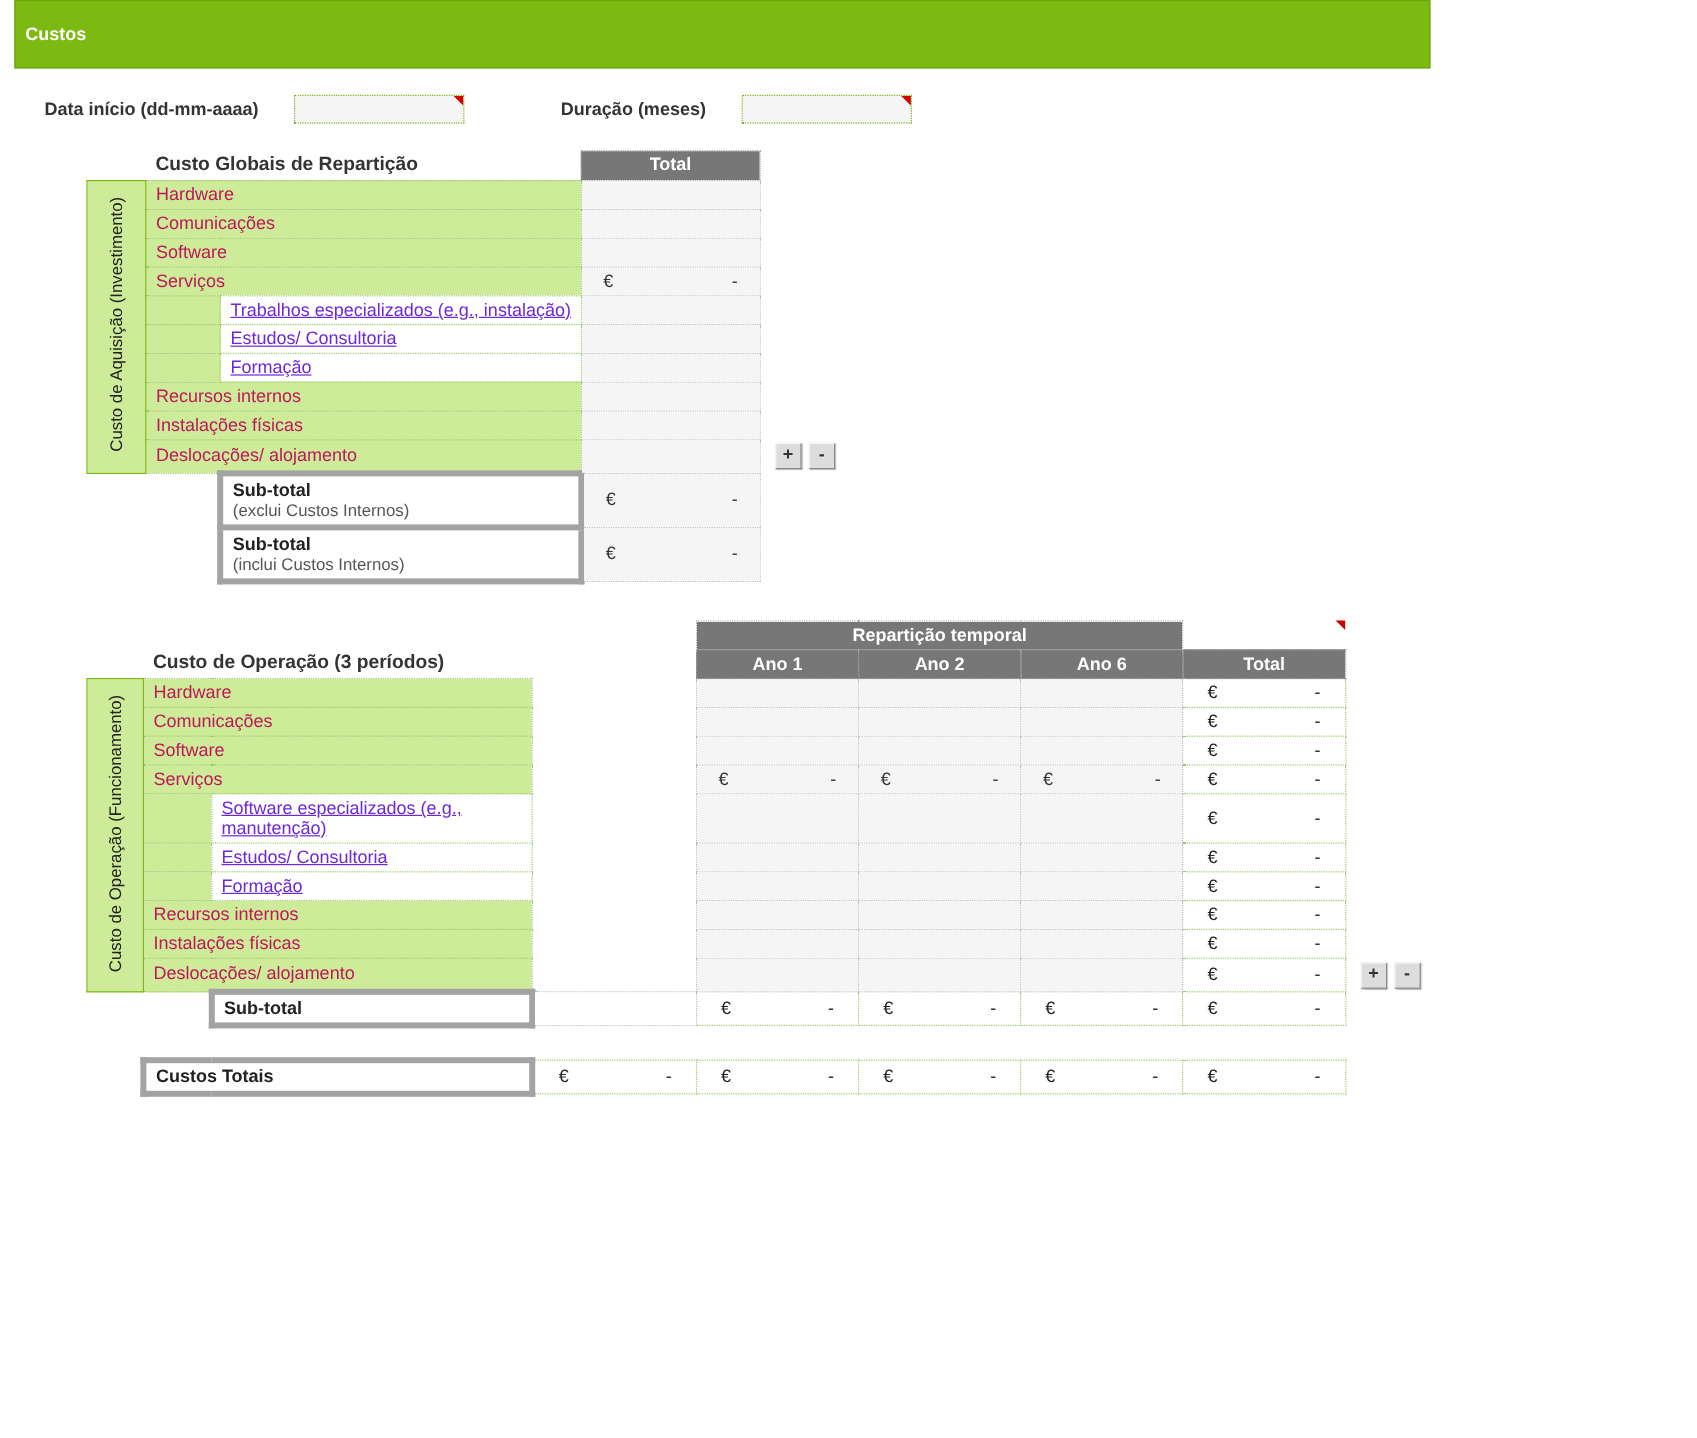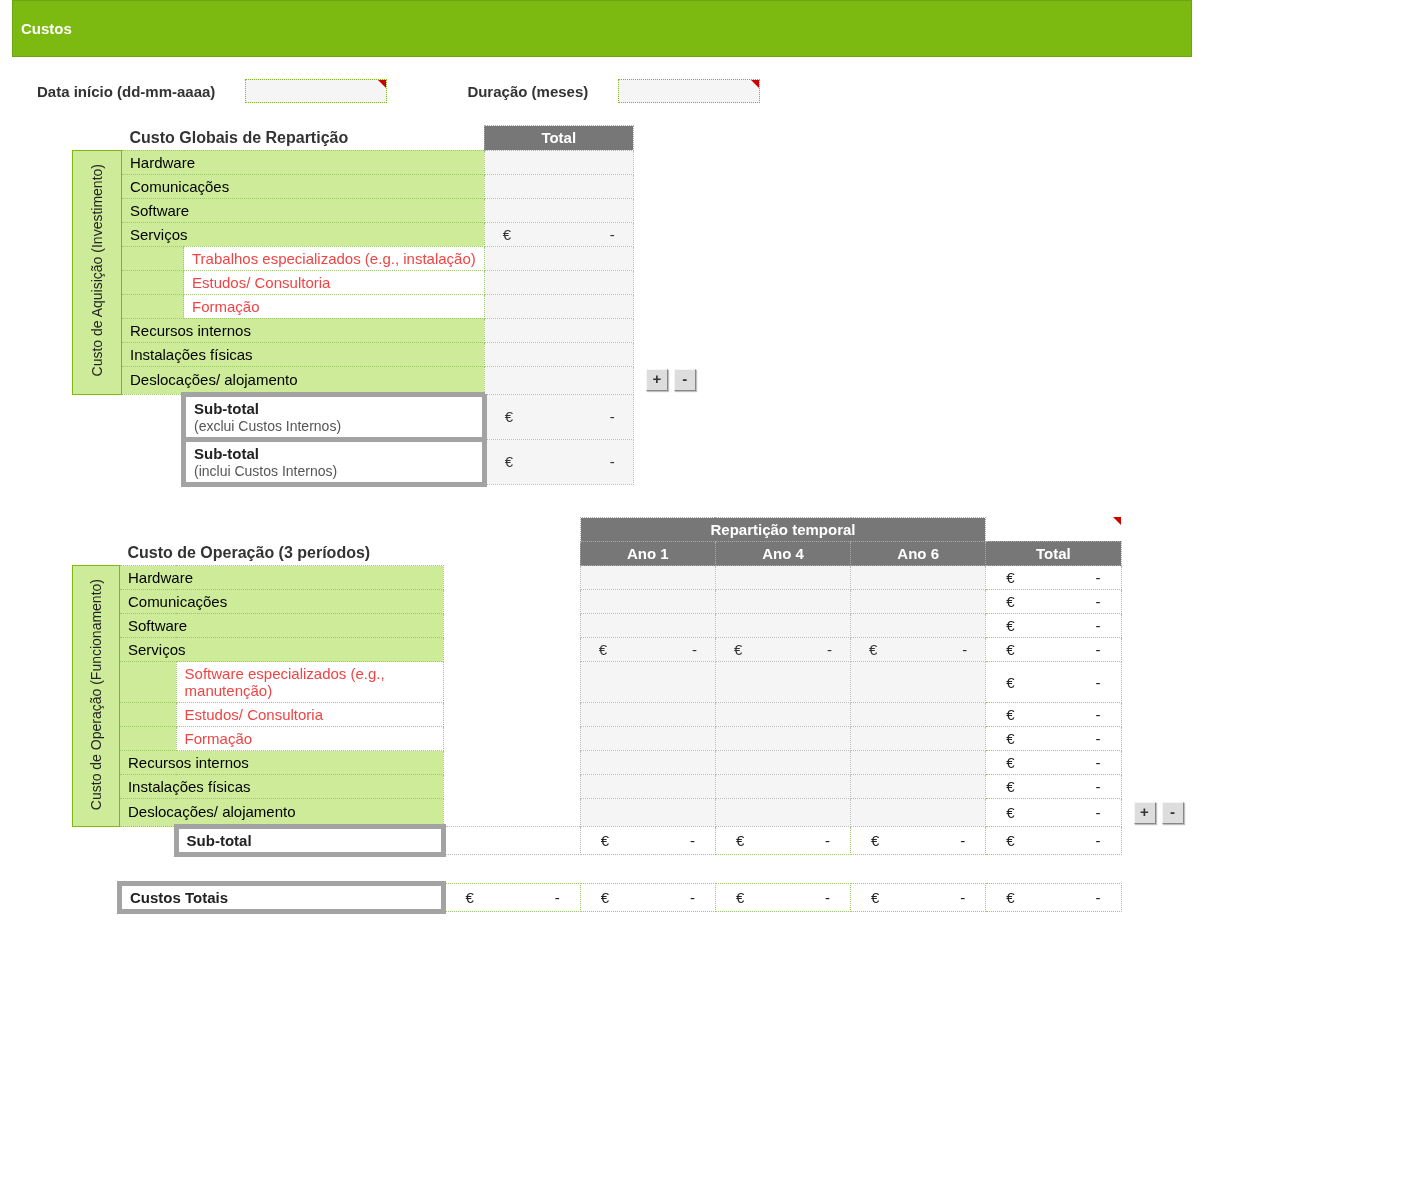--- a/index.html
+++ b/index.html
@@ -84,29 +84,30 @@
   }
   .vlabel .rt {
     writing-mode: vertical-rl;
     transform: rotate(180deg);
     display: inline-block;
     white-space: nowrap;
   }
   td.cat {
     background: #cdeb98;
     border: 1px dotted #9cc96a;
-    color: #000000;
+    color: #be185d;
     min-width: 270px;
   }
   td.sub {
     background: #fff;
     border: 1px dotted #9cc96a;
-    color: #ef4444;
+    color: #6d28d9;
     font-weight: normal;
     min-width: 250px;
+    text-decoration: underline;
   }
   td.headrow {
     font-weight: bold;
     color: #333;
     border: none;
     padding-bottom: 2px;
     font-size: 16px;
   }
   td.val {
     background: #f5f5f5;
@@ -294,21 +295,21 @@
     <th class="dark" colspan="3" style="position:relative;">
       <span>Repartição temporal</span>
     </th>
     <td class="blankcell red-mark" style="position:relative; width:10px; padding:0;"></td>
   </tr>
   <tr>
     <td class="blankcell"></td>
     <td colspan="2" class="headrow">Custo de Operação (3 períodos)</td>
     <td class="blankcell" style="width:130px;"></td>
     <th class="dark">Ano 1</th>
-    <th class="dark">Ano 4</th>
+    <th class="dark">Ano 2</th>
     <th class="dark">Ano 6</th>
     <th class="dark totcol">Total</th>
   </tr>
 
   <tr>
     <td class="vlabel" rowspan="10">
       <span class="rt">Custo de Operação (Funcionamento)</span>
     </td>
     <td class="cat" colspan="2">Hardware</td>
     <td class="void"></td>

